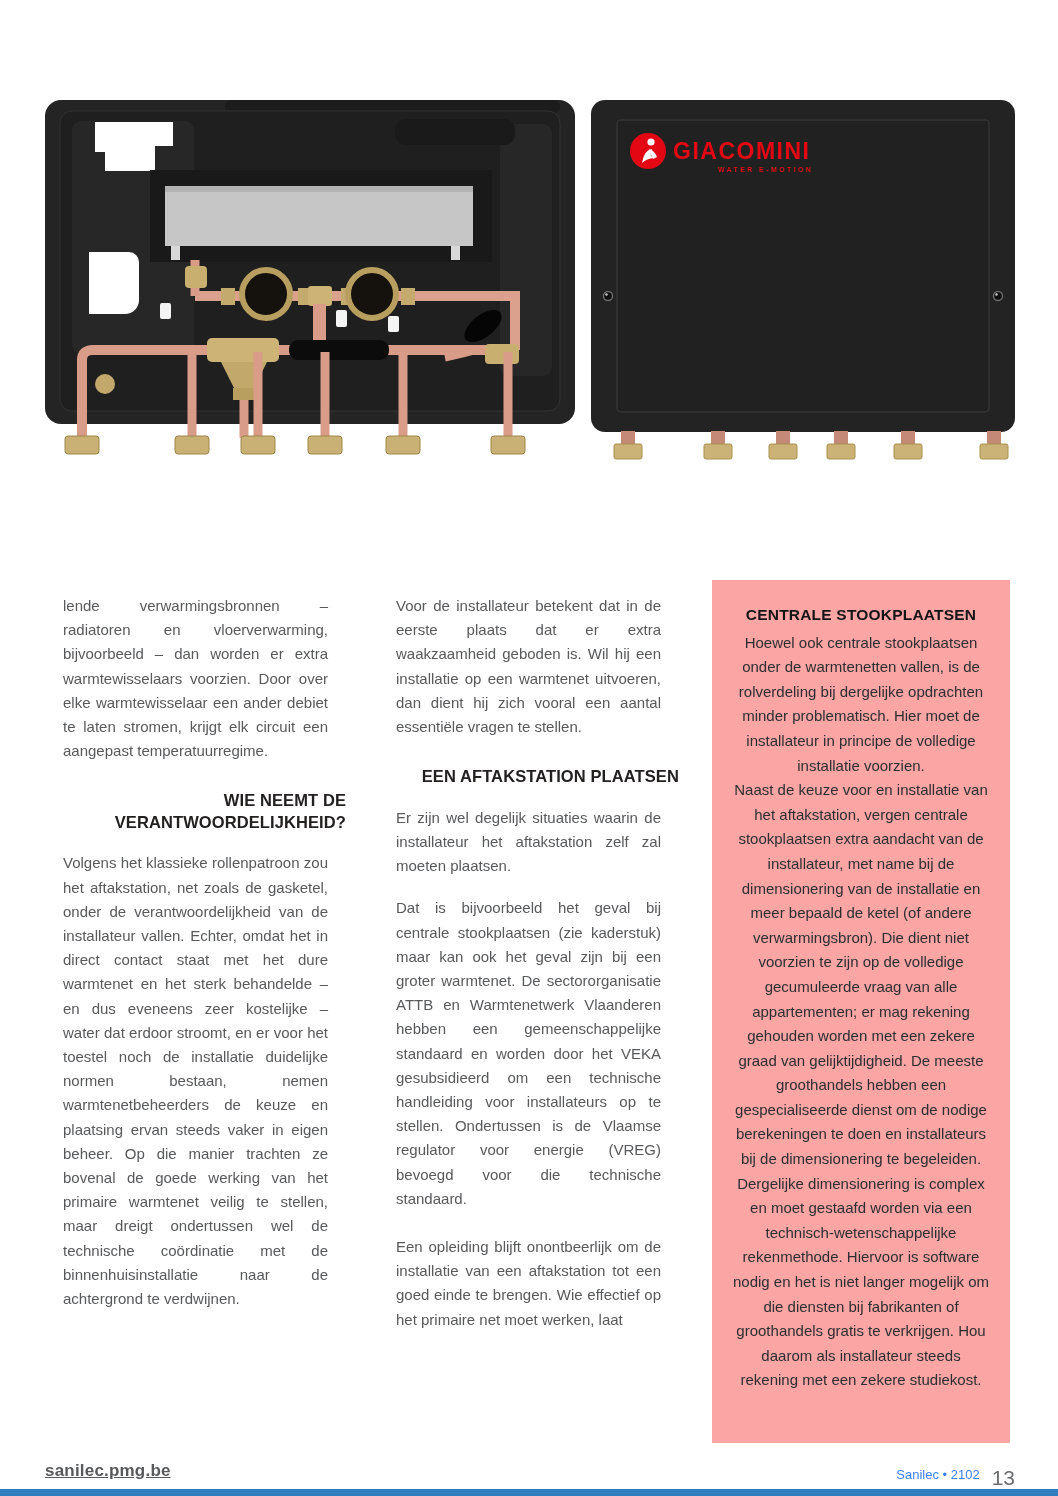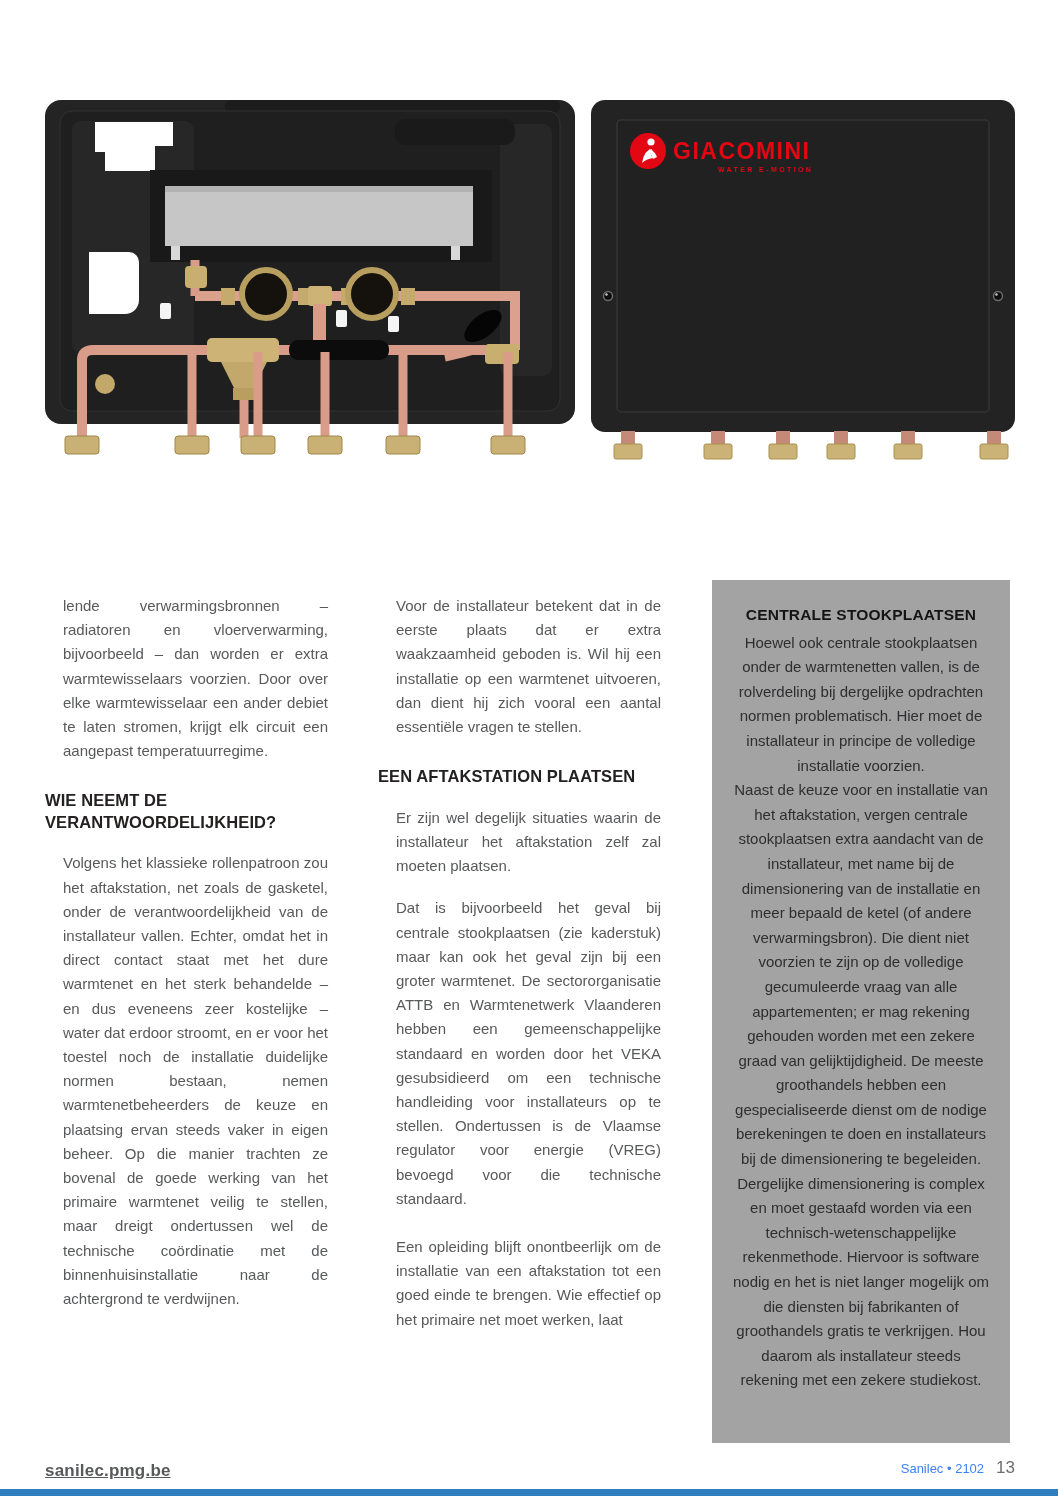--- a/index.html
+++ b/index.html
@@ -21,44 +21,44 @@
     position:absolute;top:576px;width:301px;
     font-size:15px;line-height:24.2px;color:#58595b;
     text-align:justify;
   }
   .col1{left:45px;}
   .col2{left:378px;}
   .para{margin:18px;}
   .gap-before{margin-top:24px;}
   .col h3{
     font-size:16.5px;line-height:21.5px;font-weight:bold;color:#232020;
-    margin:27px 0 5px 0;text-align:left;letter-spacing:.1px;
+    margin:27px 0 5px 0;text-align:right;letter-spacing:.1px;
   }
   
   .sidebar{
     position:absolute;left:712px;top:580px;width:298px;height:863px;
-    background:#a3a3a3;box-sizing:border-box;padding:21px 21px 0 21px;
+    background:#fca5a5;box-sizing:border-box;padding:21px 21px 0 21px;
     text-align:center;font-size:15px;line-height:24.6px;color:#2e2e30;
   }
   .sidebar h3{
     font-size:15.5px;font-weight:bold;color:#141414;margin:2px 0 3px 0;
     letter-spacing:.2px;
   }
   .sidebar .para{margin:0;}
   
   .footer{
     position:absolute;left:45px;right:43px;top:1458px;height:30px;
   }
   .footer-site{
     position:absolute;left:0;top:3px;font-size:17px;font-weight:bold;
     color:#58595b;letter-spacing:.2px;
   }
   .footer-right{position:absolute;right:0;top:0;display:flex;align-items:center;}
   .footer-issue{font-size:13px;color:#3b82f6;}
-  .footer-page{font-size:17px;color:#6d6e71;margin-left:12px;font-weight:normal;}
+  .footer-page{font-size:21px;color:#6d6e71;margin-left:12px;font-weight:normal;margin-top:8px;}
   .bottom-bar{
     position:absolute;left:0;right:0;bottom:0;height:7px;background:#2f7ec0;
   }
 </style>
 </head>
 <body>
 
 <div class="page">
 
   <div class="photo photo-left">
@@ -180,21 +180,21 @@
   <div class="col col2">
     <p class="para">Voor de installateur betekent dat in de eerste plaats dat er extra waakzaamheid geboden is. Wil hij een installatie op een warmtenet uitvoeren, dan dient hij zich vooral een aantal essentiële vragen te stellen.</p>
     <h3>EEN AFTAKSTATION PLAATSEN</h3>
     <p class="para">Er zijn wel degelijk situaties waarin de installateur het aftakstation zelf zal moeten plaatsen.</p>
     <p class="para">Dat is bijvoorbeeld het geval bij centrale stookplaatsen (zie kaderstuk) maar kan ook het geval zijn bij een groter warmtenet. De sectororganisatie ATTB en Warmtenetwerk Vlaanderen hebben een gemeenschappelijke standaard en worden door het VEKA gesubsidieerd om een technische handleiding voor installateurs op te stellen. Ondertussen is de Vlaamse regulator voor energie (VREG) bevoegd voor die technische standaard.</p>
     <p class="para gap-before">Een opleiding blijft onontbeerlijk om de installatie van een aftakstation tot een goed einde te brengen. Wie effectief op het primaire net moet werken, laat</p>
   </div>
 
   <div class="sidebar">
     <h3>CENTRALE STOOKPLAATSEN</h3>
-    <p class="para">Hoewel ook centrale stookplaatsen onder de warmtenetten vallen, is de rolverdeling bij dergelijke opdrachten normen problematisch. Hier moet de installateur in principe de volledige installatie voorzien.</p>
+    <p class="para">Hoewel ook centrale stookplaatsen onder de warmtenetten vallen, is de rolverdeling bij dergelijke opdrachten minder problematisch. Hier moet de installateur in principe de volledige installatie voorzien.</p>
     <p class="para">Naast de keuze voor en installatie van het aftakstation, vergen centrale stookplaatsen extra aandacht van de installateur, met name bij de dimensionering van de installatie en meer bepaald de ketel (of andere verwarmingsbron). Die dient niet voorzien te zijn op de volledige gecumuleerde vraag van alle appartementen; er mag rekening gehouden worden met een zekere graad van gelijktijdigheid. De meeste groothandels hebben een gespecialiseerde dienst om de nodige berekeningen te doen en installateurs bij de dimensionering te begeleiden.</p>
     <p class="para">Dergelijke dimensionering is complex en moet gestaafd worden via een technisch-wetenschappelijke rekenmethode. Hiervoor is software nodig en het is niet langer mogelijk om die diensten bij fabrikanten of groothandels gratis te verkrijgen. Hou daarom als installateur steeds rekening met een zekere studiekost.</p>
   </div>
 
   <div class="footer">
     <a class="footer-site" href="#">sanilec.pmg.be</a>
     <div class="footer-right">
       <span class="footer-issue">Sanilec • 2102</span>
       <span class="footer-page">13</span>
     </div>

